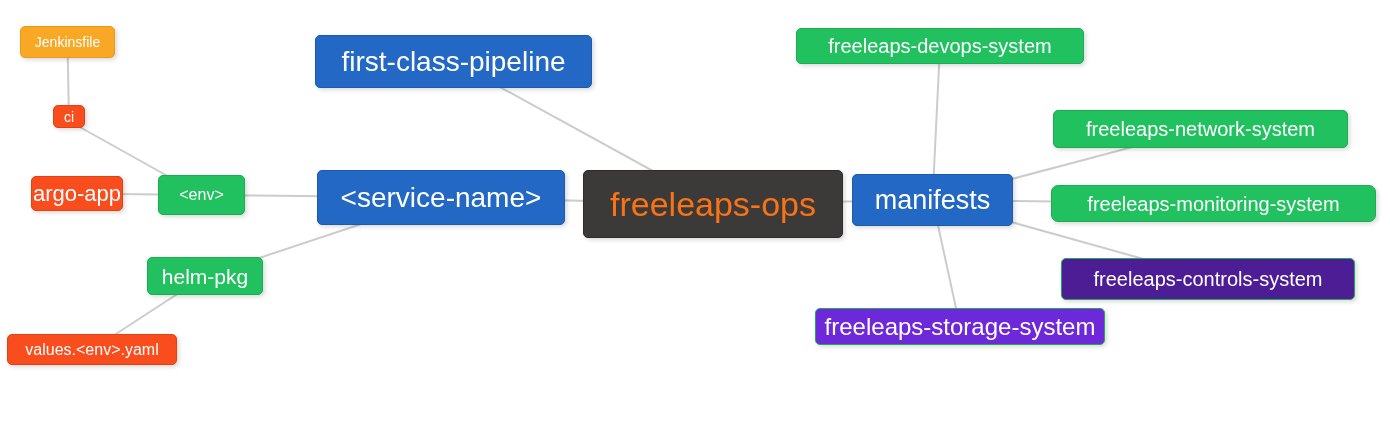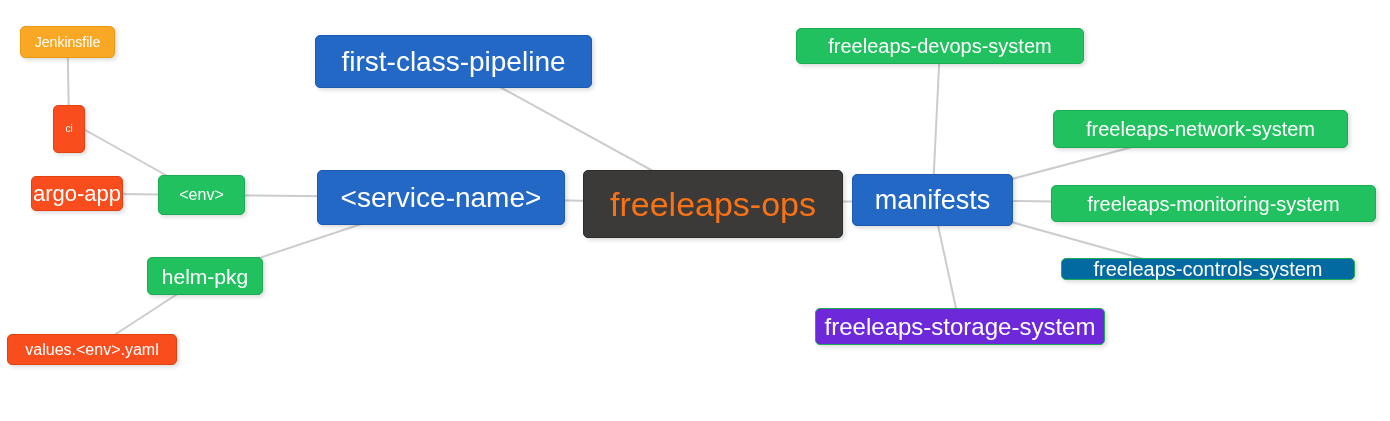--- a/index.html
+++ b/index.html
@@ -51,28 +51,28 @@
       <line x1="453.5" y1="61.5" x2="713" y2="204" stroke="#cccccc" stroke-width="2"></line>
       <line x1="713" y1="204" x2="932.5" y2="200" stroke="#cccccc" stroke-width="2"></line>
       <line x1="932.5" y1="200" x2="940" y2="46" stroke="#cccccc" stroke-width="2"></line>
       <line x1="932.5" y1="200" x2="1200.5" y2="129" stroke="#cccccc" stroke-width="2"></line>
       <line x1="932.5" y1="200" x2="1213.5" y2="203.5" stroke="#cccccc" stroke-width="2"></line>
       <line x1="932.5" y1="200" x2="1208" y2="277" stroke="#cccccc" stroke-width="2"></line>
       <line x1="932.5" y1="200" x2="960" y2="326.5" stroke="#cccccc" stroke-width="2"></line>
     </svg>
   <div id="nodes-layer">
       <div class="node" style="left: 20px; top: 26px; width: 95px; height: 32px; font-size: 14px; background: rgb(249, 168, 37); border-color: rgb(234, 154, 20); color: rgb(255, 255, 255);">Jenkinsfile</div>
-      <div class="node" style="left: 53px; top: 105px; width: 32px; height: 48px; font-size: 10px; background: rgb(249, 77, 29); border-color: rgb(224, 66, 17); color: rgb(255, 255, 255);">ci</div>
+      <div class="node" style="left: 53px; top: 105px; width: 32px; height: 23px; font-size: 14px; background: rgb(249, 77, 29); border-color: rgb(224, 66, 17); color: rgb(255, 255, 255);">ci</div>
       <div class="node" style="left: 31px; top: 176px; width: 92px; height: 35px; font-size: 22px; background: rgb(249, 77, 29); border-color: rgb(224, 66, 17); color: rgb(255, 255, 255);">argo-app</div>
       <div class="node" style="left: 158px; top: 175px; width: 87px; height: 40px; font-size: 16px; background: rgb(33, 193, 95); border-color: rgb(27, 173, 84); color: rgb(255, 255, 255);">&lt;env&gt;</div>
       <div class="node" style="left: 147px; top: 257px; width: 116px; height: 38px; font-size: 21px; background: rgb(33, 193, 95); border-color: rgb(27, 173, 84); color: rgb(255, 255, 255);">helm-pkg</div>
       <div class="node" style="left: 7px; top: 334px; width: 170px; height: 31px; font-size: 16px; background: rgb(249, 77, 29); border-color: rgb(224, 66, 17); color: rgb(255, 255, 255);">values.&lt;env&gt;.yaml</div>
       <div class="node" style="left: 315px; top: 35px; width: 277px; height: 53px; font-size: 28px; background: rgb(35, 104, 196); border-color: rgb(29, 91, 176); color: rgb(255, 255, 255);">first-class-pipeline</div>
       <div class="node" style="left: 317px; top: 170px; width: 248px; height: 55px; font-size: 28px; background: rgb(35, 104, 196); border-color: rgb(29, 91, 176); color: rgb(255, 255, 255);">&lt;service-name&gt;</div>
       <div class="node" style="left: 583px; top: 170px; width: 260px; height: 68px; font-size: 34px; background: rgb(59, 58, 57); border-color: rgb(46, 45, 44); color: #f97316;">freeleaps-ops</div>
       <div class="node" style="left: 852px; top: 174px; width: 161px; height: 52px; font-size: 27px; background: rgb(35, 104, 196); border-color: rgb(29, 91, 176); color: rgb(255, 255, 255);">manifests</div>
       <div class="node" style="left: 796px; top: 28px; width: 288px; height: 36px; font-size: 20px; background: rgb(33, 193, 95); border-color: rgb(27, 173, 84); color: rgb(255, 255, 255);">freeleaps-devops-system</div>
       <div class="node" style="left: 1053px; top: 110px; width: 295px; height: 38px; font-size: 20px; background: rgb(33, 193, 95); border-color: rgb(27, 173, 84); color: rgb(255, 255, 255);">freeleaps-network-system</div>
-      <div class="node" style="left: 1051px; top: 185px; width: 325px; height: 37px; font-size: 20px; background: rgb(33, 193, 95); border-color: rgb(27, 173, 84); color: rgb(255, 255, 255);">freeleaps-monitoring-system</div>
-      <div class="node" style="left: 1061px; top: 258px; width: 294px; height: 22px; font-size: 20px; background: #0369a1; border-color: rgb(27, 173, 84); color: rgb(255, 255, 255);">freeleaps-controls-system</div>
+      <div class="node" style="left: 1051px; top: 185px; width: 325px; height: 37px; font-size: 20px; background: rgb(33, 193, 95); border-color: rgb(27, 173, 84); color: rgb(255, 255, 255); border-radius: 7px;">freeleaps-monitoring-system</div>
+      <div class="node" style="left: 1061px; top: 258px; width: 294px; height: 42px; font-size: 20px; background: #4c1d95; border-color: rgb(27, 173, 84); color: rgb(255, 255, 255);">freeleaps-controls-system</div>
       <div class="node" style="left: 815px; top: 308px; width: 290px; height: 37px; font-size: 24px; background: #6d28d9; border-color: rgb(27, 173, 84); color: rgb(255, 255, 255);">freeleaps-storage-system</div>
     </div>
 </div>
 
 </body></html>

